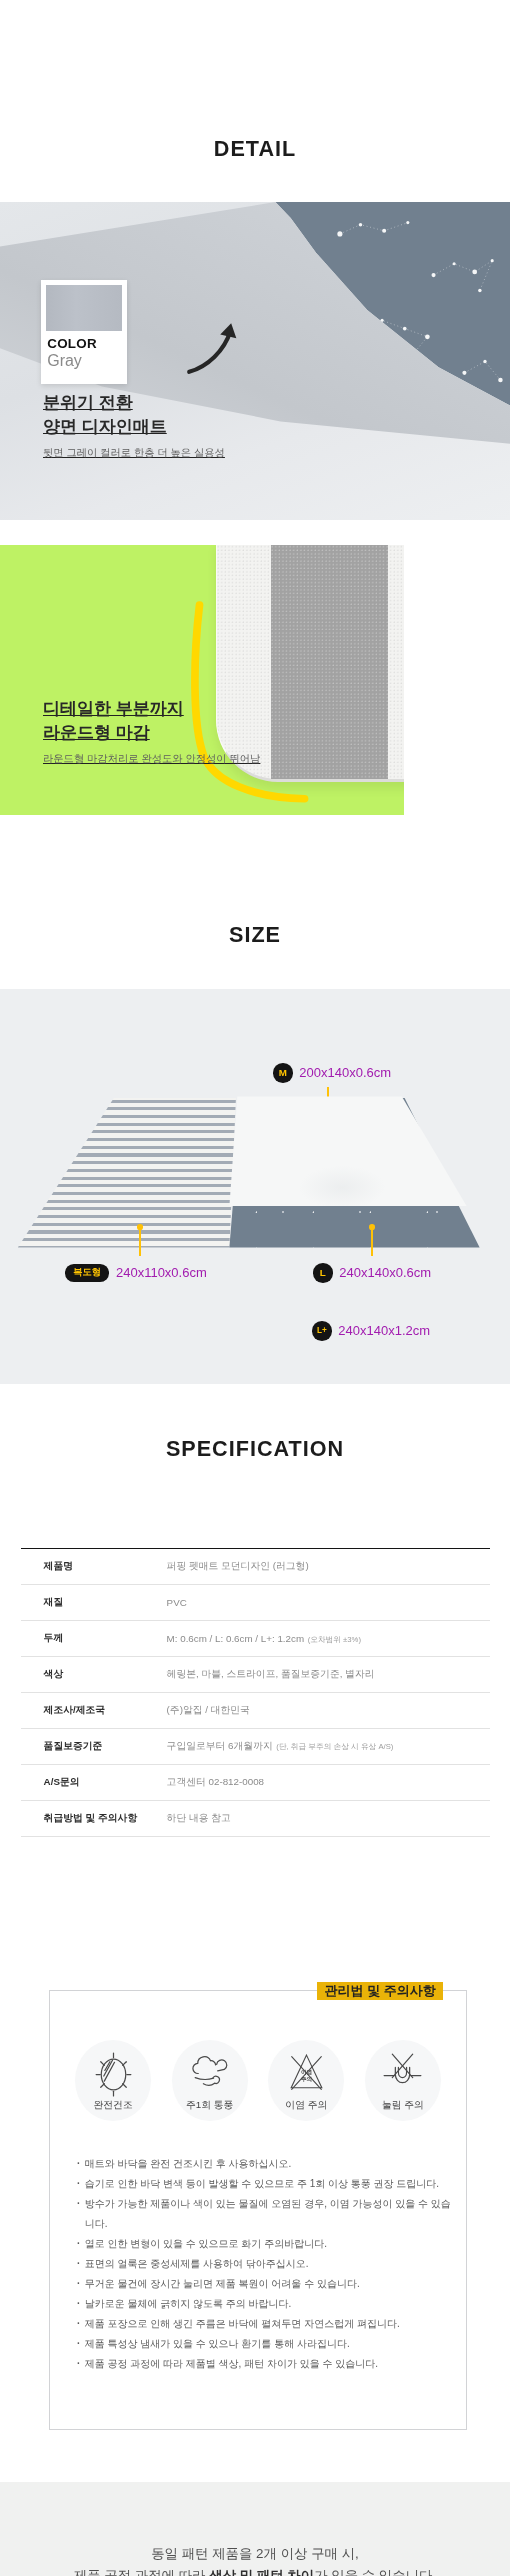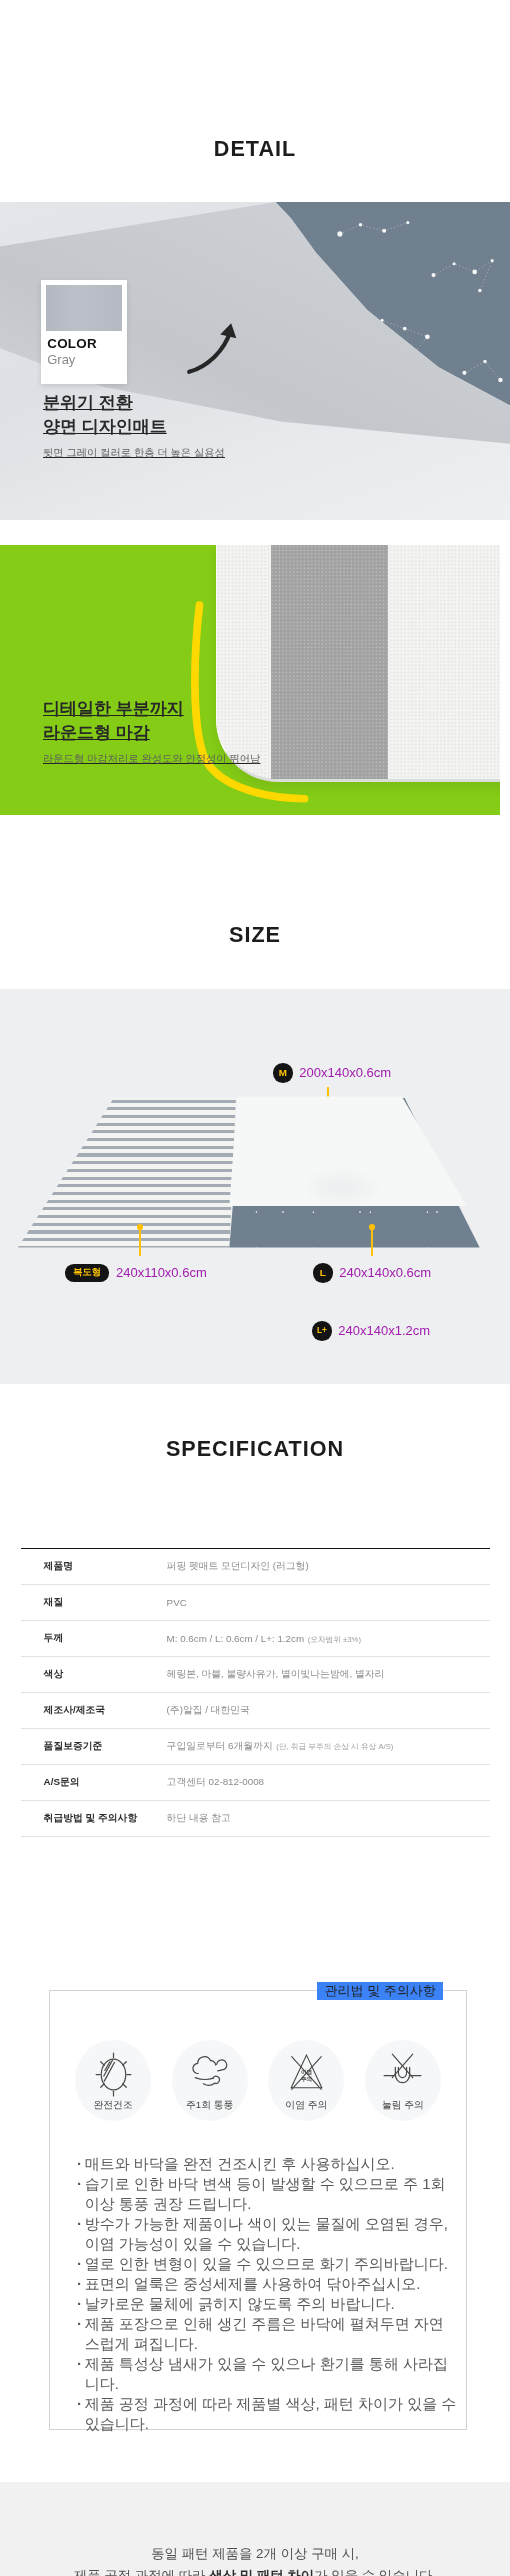--- a/index.html
+++ b/index.html
@@ -13,27 +13,27 @@
           background:linear-gradient(160deg,#e4e7ea 0%,#dde0e4 40%,#e7e9ec 68%,#edeff1 100%);}
   .p1-blue{position:absolute;inset:0;background:#71808f;
            clip-path:polygon(54% 0,100% 0,100% 64%,86% 52%,72% 34%,62% 16%,57% 5%);}
   .p1-gray{position:absolute;inset:0;
            background:linear-gradient(205deg,#eef0f2 0%,#cdd1d6 16%,#c3c7cc 55%,#d8dbdf 100%);
            clip-path:polygon(0 14%,54% 0,57% 5%,62% 16%,72% 34%,86% 52%,100% 64%,100% 76%,55% 69%,20% 58%,0 46%);}
   .color-card{left:41px;top:78px;width:86px;height:104px;background:#fff;
               box-shadow:0 1.5px 5.2px rgba(0,0,0,.12);}
   .color-swatch{margin:4.6px 4.6px 0 4.6px;height:46px;background:linear-gradient(90deg,#b3b8c0,#bcc1c9 40%,#b5bac2);}
   .color-label{margin:5.2px 0 0 6.2px;font-size:13.4px;font-weight:800;color:#141414;letter-spacing:0.3px;}
-  .color-value{margin:1px 0 0 6.2px;font-size:13px;color:#8a8a8a;}
+  .color-value{margin:1px 0 0 6.2px;font-size:16px;color:#8a8a8a;}
   .photo-text{left:43px;width:392px;text-decoration:underline;}
   .photo-text .h{font-size:17px;font-weight:700;color:#282828;line-height:24px;}
   .photo-text .s{margin-top:7.2px;font-size:10.3px;color:#5c5c5c;}
 
   
-  .photo2{left:0;top:545px;width:500px;height:270px;overflow:hidden;background:#84cc16;}
+  .photo2{left:0;top:545px;width:404px;height:270px;overflow:hidden;background:#bef264;}
   .p2-mat{position:absolute;left:216px;top:-3.1px;width:309px;height:752px;height:237px;
           background:#f3f3f1;border-bottom:3.6px solid #dcdcda;border-left:1.5px solid #fafaf8;
           border-bottom-left-radius:62px;box-shadow:0 6.2px 10.3px rgba(0,0,0,.07);
           background-image:radial-gradient(circle 0.5px at 1px 1px,rgba(180,180,180,.35) 0.5px,transparent 0.8px);
           background-size:3.6px 3.6px;}
   .p2-stripe{position:absolute;left:54px;top:0;width:117px;height:100%;background:#a2a2a2;
           background-image:radial-gradient(circle 0.5px at 1px 1px,rgba(255,255,255,.35) 0.5px,transparent 0.8px);
           background-size:3.6px 3.6px;}
 
   
@@ -65,29 +65,29 @@
   
   .spec-table{left:20.6px;top:1548px;width:469px;border-top:1.5px solid #141414;}
   .spec-row{display:flex;align-items:center;height:35px;border-bottom:0.5px solid #e2e2e2;}
   .spec-label{width:123px;padding-left:23px;font-size:9.8px;font-weight:700;color:#2e2e2e;flex:0 0 auto;}
   .spec-value{flex:1;font-size:9.8px;color:#8b8b8b;}
   .spec-note{margin-left:3.6px;font-size:7.7px;color:#9d9d9d;}
   .spec-note:empty{display:none;}
 
   
   .care-box{left:49px;top:1990px;width:416px;height:438px;border:0.5px solid #d2d3d6;background:#fff;}
-  .care-title{position:absolute;top:-8.8px;right:23px;background:#3b82f6;padding:0 7.2px;
-              font-size:13px;font-weight:400;color:#222;}
+  .care-title{position:absolute;top:-8.8px;right:23px;background:#eab308;padding:0 7.2px;
+              font-size:13px;font-weight:700;color:#222;}
   .care-icons{position:absolute;top:49px;left:0;width:100%;display:flex;justify-content:center;gap:20.6px;}
   .care-item{width:76px;height:81px;border-radius:50%;background:#f6f7f8;
              display:flex;flex-direction:column;align-items:center;}
   .care-item svg{margin-top:9.3px;}
   .care-item .lbl{margin-top:1px;font-size:9.8px;color:#3f3f3f;}
   .care-bullets{position:absolute;left:27px;top:163px;width:381px;list-style:none;margin:0;padding:0;}
-  .care-bullets li{position:relative;padding-left:7.7px;font-size:15px;line-height:20px;color:#595959;}
+  .care-bullets li{position:relative;padding-left:7.7px;font-size:10px;line-height:20px;color:#595959;}
   .care-bullets li::before{content:"·";position:absolute;left:0;top:0;color:#595959;font-weight:700;}
 
   
   .notice-band{left:0;top:2482px;width:510px;height:410px;background:#f0f1f0;}
   .notice-text{position:absolute;top:61px;width:100%;text-align:center;}
   .notice-text p{margin:0;font-size:13.4px;line-height:22px;color:#4f4f4f;}
   .notice-text b{color:#2f2f2f;}
 </style>
 </head>
 <body>
@@ -212,21 +212,21 @@
     </div>
       <div class="spec-row">
       <div class="spec-label">두께</div>
       <div class="spec-value">
         <span>M: 0.6cm / L: 0.6cm / L+: 1.2cm</span><span class="spec-note">(오차범위 ±3%)</span>
       </div>
     </div>
       <div class="spec-row">
       <div class="spec-label">색상</div>
       <div class="spec-value">
-        <span>헤링본, 마블, 불량사유가, 별이빛나는밤에, 별자리</span>
+        <span>헤링본, 마블, 스트라이프, 품질보증기준, 별자리</span>
       </div>
     </div>
       <div class="spec-row">
       <div class="spec-label">제조사/제조국</div>
       <div class="spec-value">
         <span>(주)알집 / 대한민국</span>
       </div>
     </div>
       <div class="spec-row">
       <div class="spec-label">품질보증기준</div>
@@ -308,20 +308,21 @@
         <div class="lbl">눌림 주의</div>
       </div>
     </div>
 
     <ul class="care-bullets">
         <li class="care-bullet">매트와 바닥을 완전 건조시킨 후 사용하십시오.</li>
         <li class="care-bullet">습기로 인한 바닥 변색 등이 발생할 수 있으므로 주 1회 이상 통풍 권장 드립니다.</li>
         <li class="care-bullet">방수가 가능한 제품이나 색이 있는 물질에 오염된 경우, 이염 가능성이 있을 수 있습니다.</li>
         <li class="care-bullet">열로 인한 변형이 있을 수 있으므로 화기 주의바랍니다.</li>
         <li class="care-bullet">표면의 얼룩은 중성세제를 사용하여 닦아주십시오.</li>
+        <li class="care-bullet">무거운 물건에 장시간 눌리면 제품 복원이 어려울 수 있습니다.</li>
         <li class="care-bullet">날카로운 물체에 긁히지 않도록 주의 바랍니다.</li>
         <li class="care-bullet">제품 포장으로 인해 생긴 주름은 바닥에 펼쳐두면 자연스럽게 펴집니다.</li>
         <li class="care-bullet">제품 특성상 냄새가 있을 수 있으나 환기를 통해 사라집니다.</li>
         <li class="care-bullet">제품 공정 과정에 따라 제품별 색상, 패턴 차이가 있을 수 있습니다.</li>
       </ul>
   </div>
 
   <div class="abs notice-band">
     <div class="notice-text">
       <p>동일 패턴 제품을 2개 이상 구매 시,</p>

